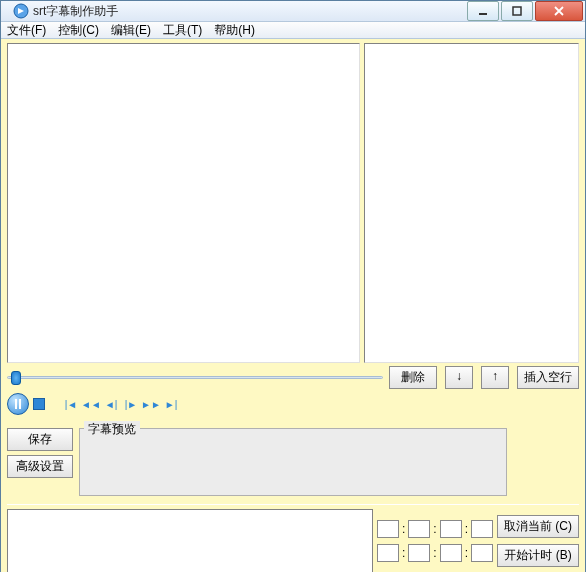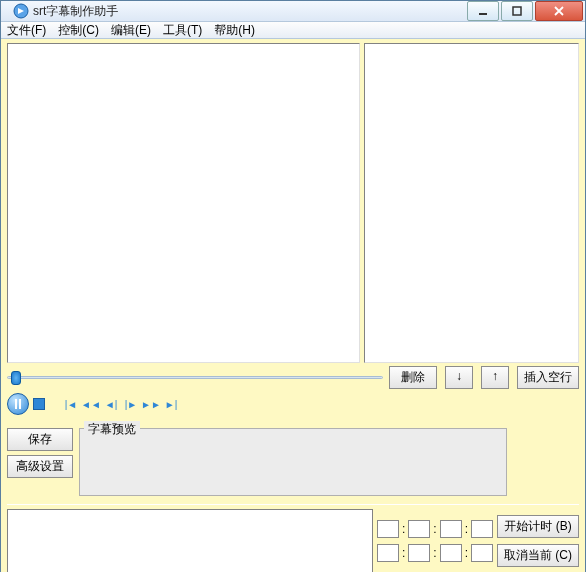--- a/index.html
+++ b/index.html
@@ -151,19 +151,19 @@
           <input class="time-input" value="" style="">
           <span class="colon">:</span>
           <input class="time-input" value="" style="">
           <span class="colon">:</span>
           <input class="time-input" value="" style="">
           <span class="colon">:</span>
           <input class="time-input" value="" style="">
         </div>
       </div>
       <div class="bottom-btns">
+        <div class="btn wide">取消当前 (C)</div>
         <div class="btn wide">开始计时 (B)</div>
-        <div class="btn wide">取消当前 (C)</div>
       </div>
     </div>
 
   </div>
 </div>
 
 </body></html>

